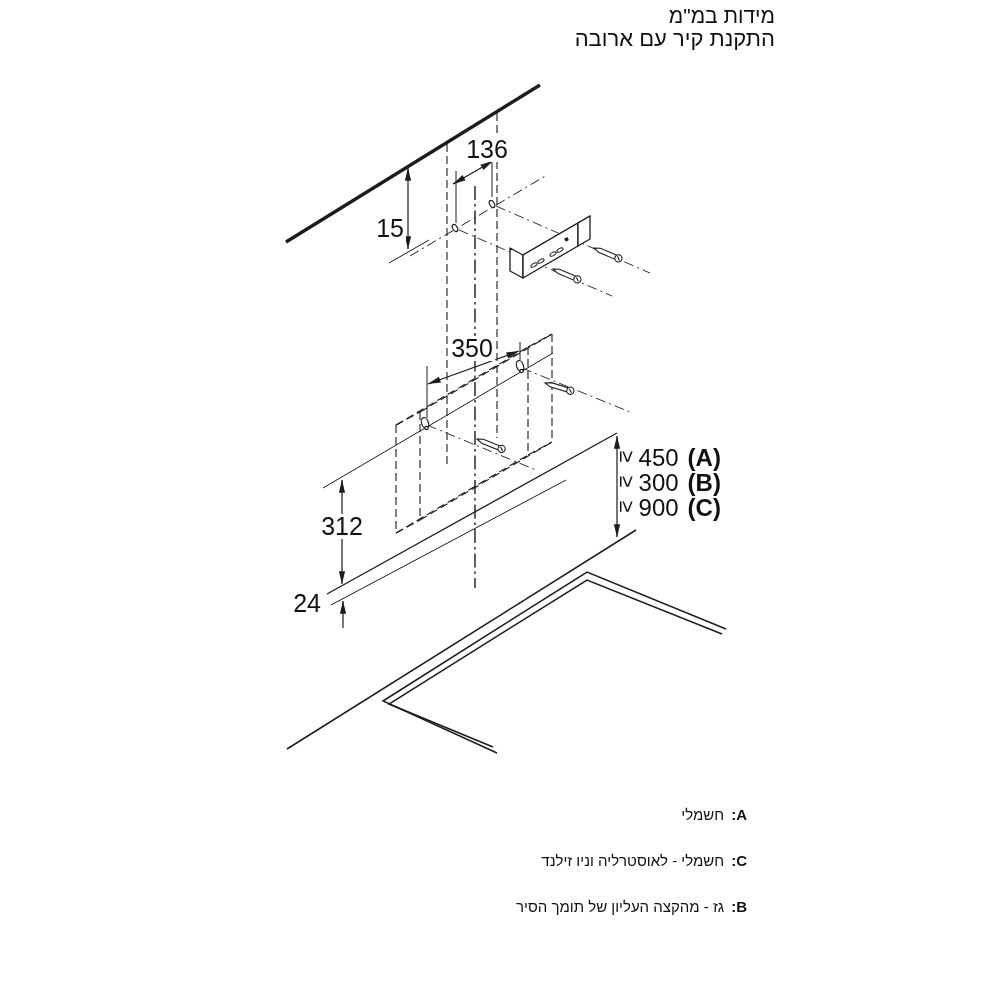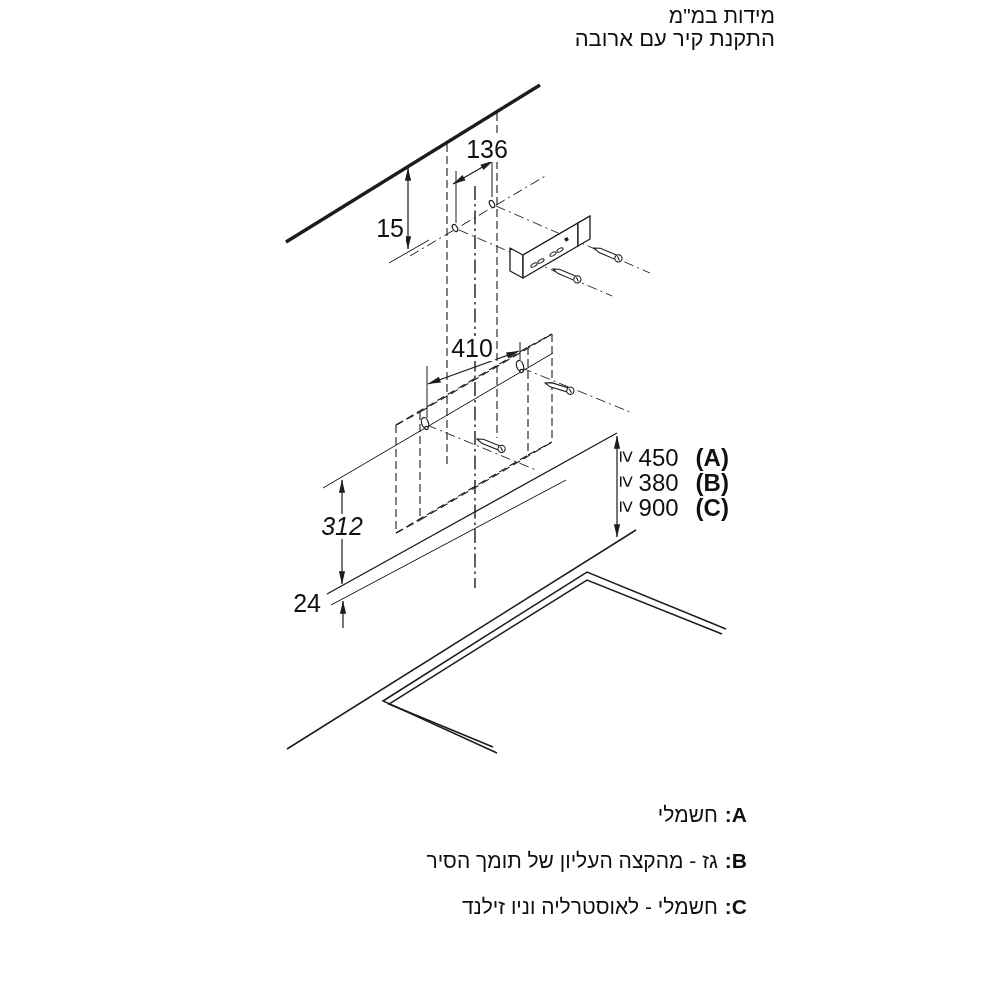--- a/index.html
+++ b/index.html
@@ -10,24 +10,24 @@
              padding:0 2px;white-space:nowrap;}
   .dim-center{transform:translateX(-50%);}
   .page-title{position:absolute;right:225px;top:4px;direction:rtl;text-align:right;line-height:23px;}
   .page-title .t1{font-size:21px;font-weight:normal;}
   .page-title .t2{font-size:22px;font-weight:normal;}
   .clearances{position:absolute;left:622px;top:445px;font-size:24px;line-height:25px;
               white-space:nowrap;color:#101010;}
   .clearance-line{height:25px;}
   .clearance-line .geq{display:inline-block;transform:rotate(90deg);font-size:21px;
                        margin-right:5px;position:relative;top:-2px;}
-  .clearance-line .val{margin-right:17px;}
+  .clearance-line .val{margin-right:9px;}
   .clearance-line b{font-weight:bold;}
   .legend{position:absolute;right:253px;top:802px;direction:rtl;text-align:right;}
-  .legend-line{font-size:21px;line-height:25px;margin-bottom:21px;white-space:nowrap;}
+  .legend-line{font-size:15px;line-height:25px;margin-bottom:21px;white-space:nowrap;}
   .legend-line b{font-weight:bold;margin-left:7px;}
 </style>
 </head>
 <body>
 
 <div class="page">
 
   <svg class="diagram-svg" viewBox="0 0 1000 1000" xmlns="http://www.w3.org/2000/svg">
     <defs>
       <marker id="ah" viewBox="0 0 14 8" refX="13.2" refY="4" markerWidth="14" markerHeight="8" orient="auto-start-reverse" markerUnits="userSpaceOnUse">
@@ -137,41 +137,41 @@
     </g>
   </svg>
 
   <div class="page-title">
     <div class="t1">מידות במ"מ</div>
     <div class="t2">התקנת קיר עם ארובה</div>
   </div>
 
   <div class="dim-label dim-center" style="left:469px;top:137px;margin-left:18px;">136</div>
   <div class="dim-label" style="right:594px;top:216px;">15</div>
-  <div class="dim-label dim-center" style="left:472px;top:336px;">410</div>
-  <div class="dim-label dim-center" style="left:342px;top:514px;font-style:italic;">312</div>
+  <div class="dim-label dim-center" style="left:472px;top:336px;">350</div>
+  <div class="dim-label dim-center" style="left:342px;top:514px;">312</div>
   <div class="dim-label" style="right:677px;top:591px;">24</div>
 
   <div class="clearances">
     <div class="clearance-line">
       <span class="geq">≥</span><span class="val">450</span><b>(A)</b>
     </div>
     <div class="clearance-line">
-      <span class="geq">≥</span><span class="val">380</span><b>(B)</b>
+      <span class="geq">≥</span><span class="val">300</span><b>(B)</b>
     </div>
     <div class="clearance-line">
       <span class="geq">≥</span><span class="val">900</span><b>(C)</b>
     </div>
   </div>
 
   <div class="legend">
     <div class="legend-line">
       <b>A:</b><span>חשמלי</span>
     </div>
     <div class="legend-line">
-      <b>B:</b><span>גז - מהקצה העליון של תומך הסיר</span>
+      <b>C:</b><span>חשמלי - לאוסטרליה וניו זילנד</span>
     </div>
     <div class="legend-line">
-      <b>C:</b><span>חשמלי - לאוסטרליה וניו זילנד</span>
+      <b>B:</b><span>גז - מהקצה העליון של תומך הסיר</span>
     </div>
   </div>
 
 </div>
 
 </body></html>

